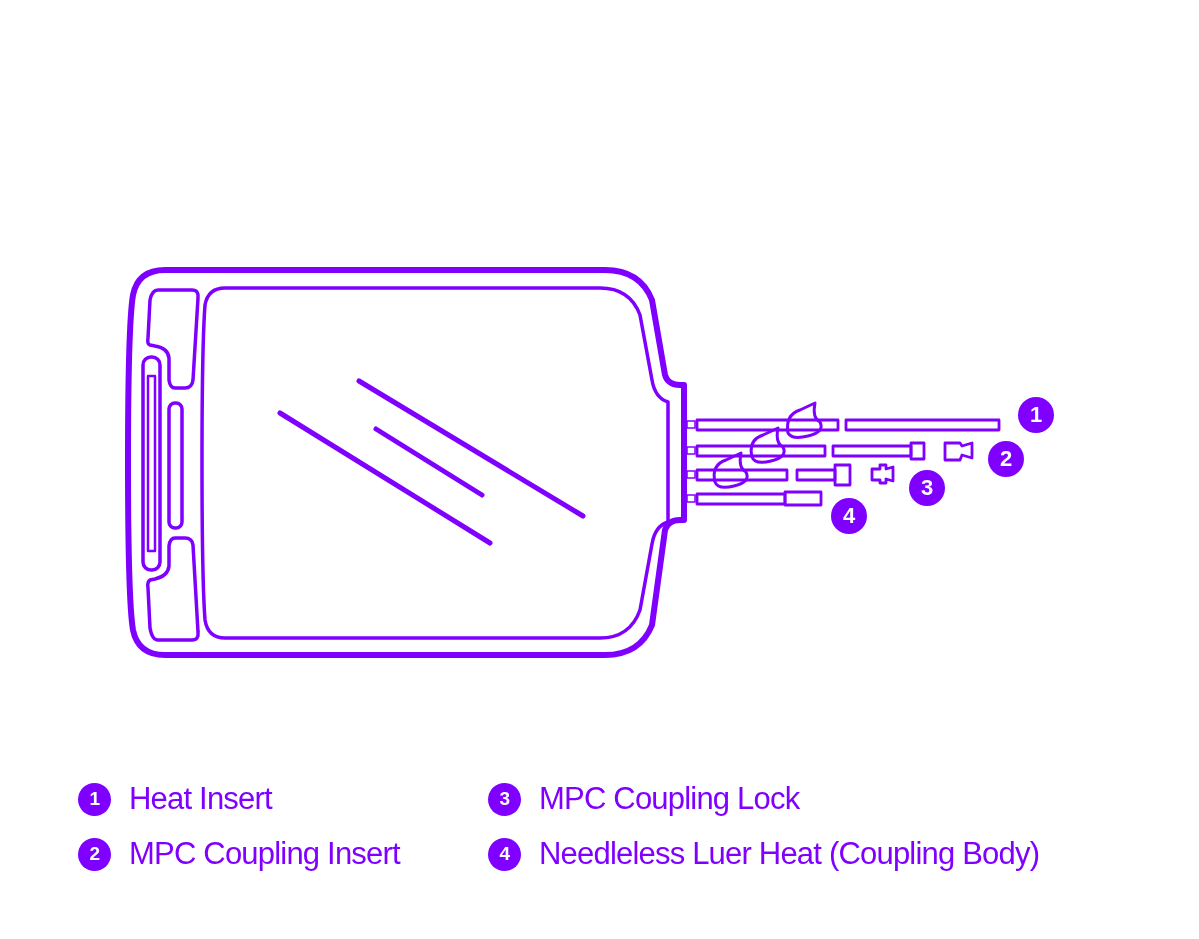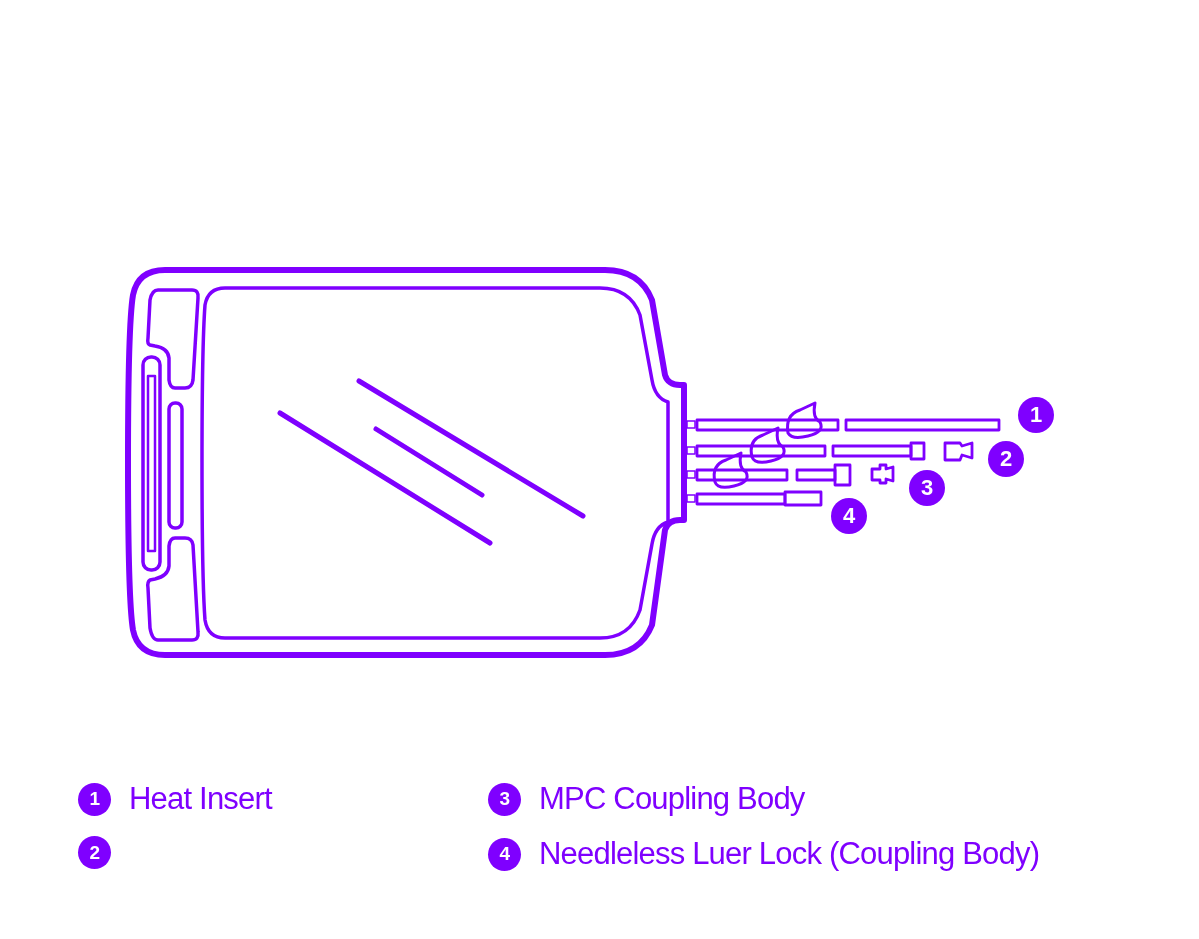--- a/index.html
+++ b/index.html
@@ -75,22 +75,23 @@
 <div class="callout" style="left:909px;top:470px;">3</div>
 <div class="callout" style="left:831px;top:498px;">4</div>
 
 <div class="legend">
   <div class="legend-item" style="left:78px;top:781px;">
     <span class="legend-badge">1</span>
     <span>Heat Insert</span>
   </div>
   <div class="legend-item" style="left:78px;top:836px;">
     <span class="legend-badge">2</span>
+    <span>MPC Coupling Insert</span>
   </div>
   <div class="legend-item" style="left:488px;top:781px;">
     <span class="legend-badge">3</span>
-    <span>MPC Coupling Body</span>
+    <span>MPC Coupling Lock</span>
   </div>
   <div class="legend-item" style="left:488px;top:836px;">
     <span class="legend-badge">4</span>
-    <span>Needleless Luer Lock (Coupling Body)</span>
+    <span>Needleless Luer Heat (Coupling Body)</span>
   </div>
 </div>
 
 </body></html>

